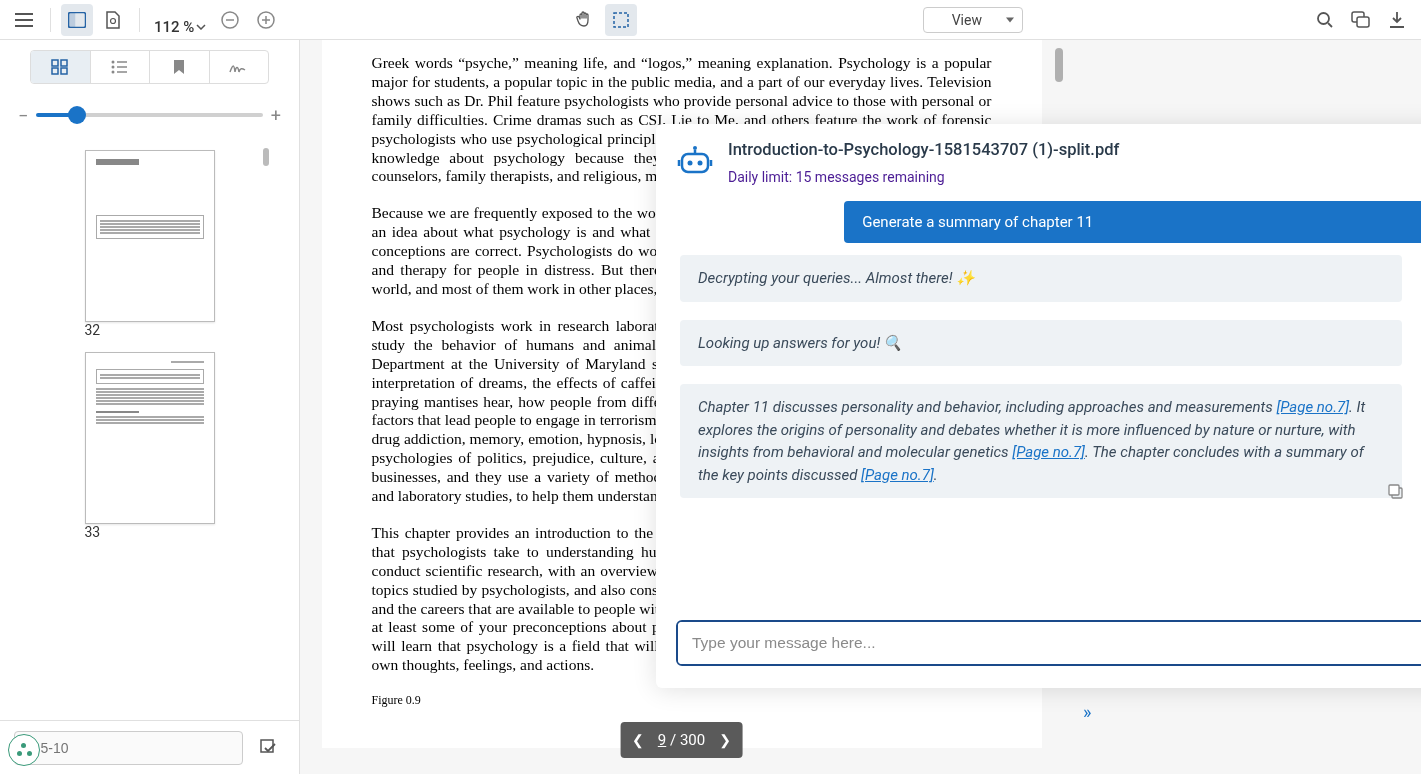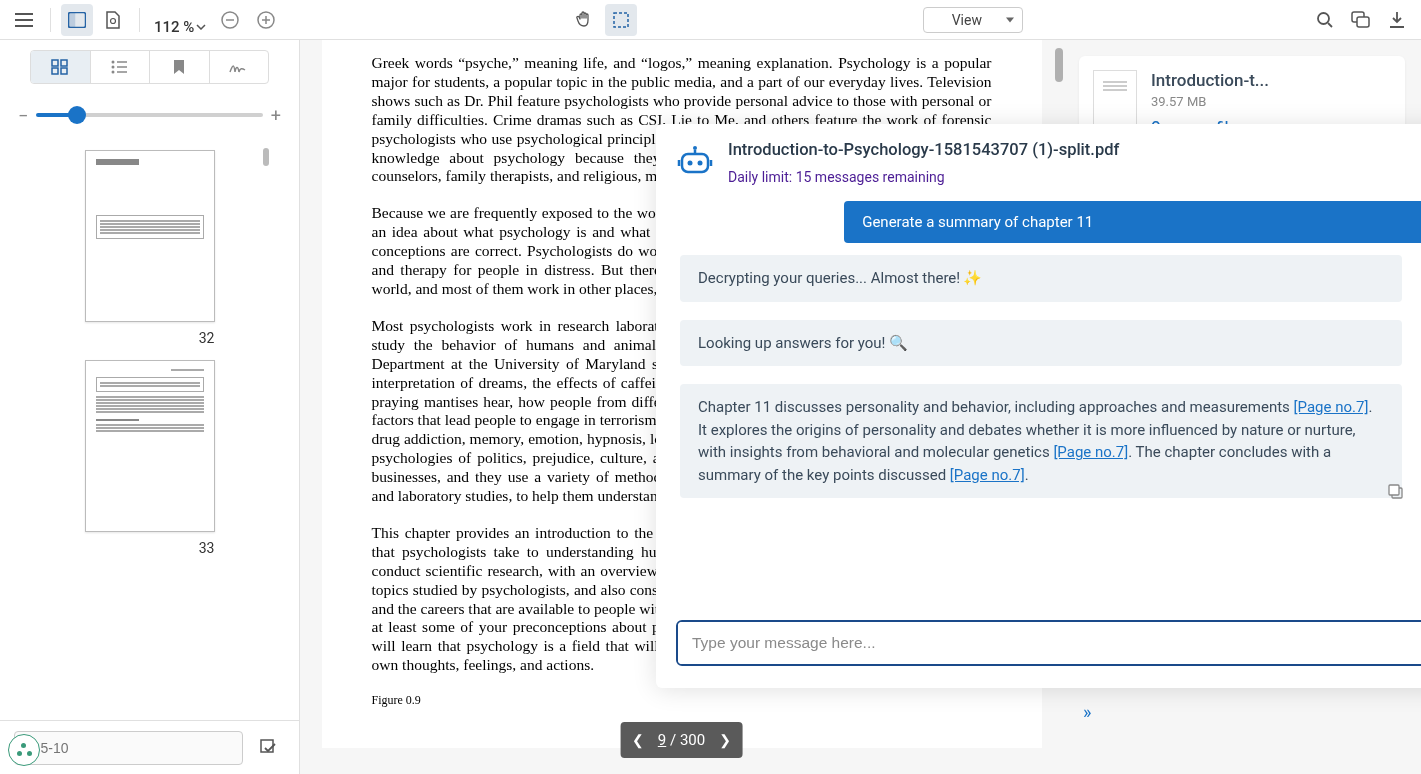--- a/index.html
+++ b/index.html
@@ -22,21 +22,21 @@
 .sidebar-tabs .tab:last-child { border-right: none; }
 .sidebar-tabs .tab.active { background: #e8eef3; color: #2563a5; }
 
 .thumb-slider-row { display: flex; align-items: center; padding: 0 18px; height: 30px; gap: 8px; margin-top:6px;}
 .thumb-slider { flex: 1; height: 4px; background: linear-gradient(to right,#1a73c7 0%,#1a73c7 18%,#d0d0d0 18%,#d0d0d0 100%); border-radius: 2px; position: relative; }
 .thumb-slider .knob { position: absolute; left: 18%; top: 50%; transform: translate(-50%,-50%); width: 18px; height: 18px; border-radius: 50%; background: #1a73c7; }
 
 .thumbs { flex: 1; overflow: hidden; padding: 20px 50px 0; position: relative; }
 .thumb { width: 130px; margin: 0 auto 14px; }
 .thumb-page { width: 130px; height: 172px; border: 1px solid #bbb; background: #fff; box-shadow: 0 1px 2px rgba(0,0,0,0.1); padding: 8px 10px; font-size: 3px; color: #555; line-height: 1.4; overflow: hidden; }
-.thumb-label { text-align: right; font-size: 14px; color: #333; margin-top: 8px; }
+.thumb-label { text-align: left; font-size: 14px; color: #333; }
 .thumbs-scroll { position:absolute; right:30px; top:18px; width:6px; height:18px; background:#bbb; border-radius:3px;}
 
 .sidebar-footer { height: 54px; border-top: 1px solid #e0e0e0; display: flex; align-items: center; padding: 0 14px; gap: 10px; }
 .page-range-input { flex: 1; border: 1px solid #ccc; border-radius: 4px; height: 34px; padding: 0 10px; font-size: 14px; color: #888; background:#fafafa;}
 .cookie-icon{position:absolute;left:8px;bottom:8px;width:32px;height:32px;border-radius:50%;border:1.5px solid #3a9a7a;display:flex;align-items:center;justify-content:center;z-index:5;background:#fff;}
 .cookie-icon span{width:5px;height:5px;background:#3a9a7a;border-radius:50%;position:absolute;}
 .cookie-icon span:nth-child(1){top:8px;left:12px;}
 .cookie-icon span:nth-child(2){top:16px;left:8px;}
 .cookie-icon span:nth-child(3){top:16px;left:18px;}
 
@@ -64,21 +64,21 @@
 .chat-panel { position: absolute; left: 656px; top: 124px; width: 869px; height: 564px; background: #fff; border-radius: 6px; box-shadow: 0 2px 24px rgba(0,0,0,0.12); display: flex; flex-direction: column; z-index: 10; }
 .chat-header { display: flex; align-items: flex-start; padding: 16px 20px 10px; gap: 14px; }
 .bot-avatar { width: 38px; height: 38px; color: #1a73c7; flex-shrink:0; margin-top:4px;}
 .chat-title-block { flex: 1; }
 .chat-title { font-size: 16.5px; font-weight: 500; color: #2a3a4a; }
 .chat-sub { font-size: 14px; color: #4c1d95; margin-top: 10px; }
 .chat-min { color: #888; cursor: pointer; align-self:center; font-size:20px; font-weight:bold;}
 
 .chat-body { flex: 1; overflow: hidden; padding: 6px 24px 0; position: relative; }
 .user-msg { background: #1a73c7; color: #fff; padding: 12px 18px; border-radius: 4px; font-size: 15px; max-width: 80%; margin-left: auto; margin-bottom: 12px; }
-.bot-msg { background: #eef2f5; color: #3a4a5a; padding: 12px 18px; border-radius: 4px; font-size: 15px; max-width: 88%; margin-bottom: 18px; line-height: 1.5; position:relative;}
+.bot-msg { background: #eef2f5; color: #3a4a5a; padding: 12px 18px; border-radius: 4px; font-size: 15px; max-width: 88%; margin-bottom: 18px; line-height: 1.5; position:relative;font-style:italic;}
 .bot-msg a { color: #1a73c7; text-decoration: underline; }
 .copy-ic{position:absolute;right:-2px;bottom:-2px;color:#888;cursor:pointer;}
 .chat-scroll-wrap{position:absolute;right:6px;top:0;bottom:0;width:10px;}
 .chat-scroll-arrow{color:#888;font-size:11px;text-align:center;}
 .chat-scroll-track{position:absolute;top:14px;bottom:14px;left:2px;width:6px;}
 .chat-scroll-thumb{position:absolute;top:24%;width:6px;height:160px;background:#c8c8c8;border-radius:3px;}
 
 .chat-input-row { padding: 16px 20px 22px; display: flex; gap: 0; }
 .chat-input-box{flex:1;display:flex;border:2px solid #1a4a8a;border-radius:6px;overflow:hidden;}
 .chat-input { flex: 1; border: none; padding: 12px 14px; font-size: 15.5px; color: #555; outline:none;}
@@ -270,30 +270,20 @@
       </div>
     </div>
     <div class="page-indicator">
       <span class="arrow">❮</span>
       <span><span class="pg-current">9</span> / <span>300</span></span>
       <span class="arrow">❯</span>
     </div>
   </div>
 
   <div class="right-panel">
-    <div class="file-card">
-      <div class="file-thumb">
-          <div class="lines"></div>
-        </div>
-      <div class="file-info">
-        <div class="file-name">Introduction-t...</div>
-        <div class="file-size">39.57 MB</div>
-        <div class="open-new">Open new file</div>
-      </div>
-    </div>
     <div class="expand-ic">»</div>
   </div>
 </div>
 
 <div class="chat-panel">
   <div class="chat-header">
     <div class="bot-avatar">
         <svg width="38" height="38" viewBox="0 0 38 38">
           <rect x="6" y="10" width="26" height="18" rx="6" fill="none" stroke="#1a73c7" stroke-width="2.5"></rect>
           <circle cx="14" cy="19" r="2.5" fill="#1a73c7"></circle>

